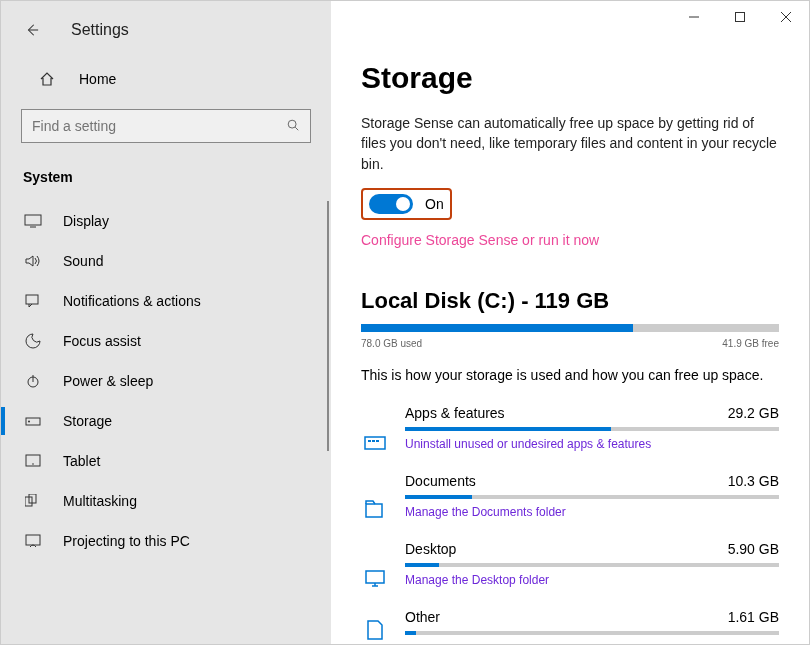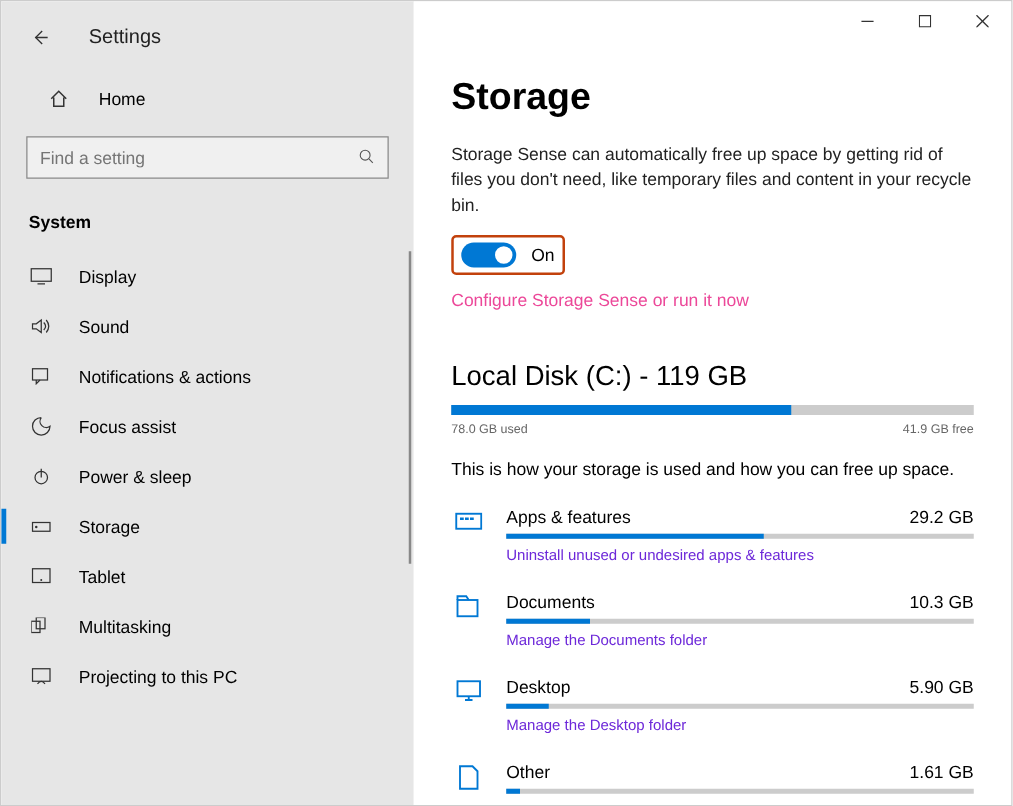--- a/index.html
+++ b/index.html
@@ -103,30 +103,30 @@
     .toggle {
       width: 44px; height: 20px; border-radius: 10px;
       background:#0078d4; position:relative; cursor:pointer;
     }
     .toggle::after {
       content:""; position:absolute; right:3px; top:3px;
       width:14px; height:14px; border-radius:50%; background:#fff;
     }
     .toggle-label { margin-left: 12px; font-size:14px; }
     .link { color:#ec4899; font-size:14px; cursor:pointer; margin-bottom: 40px; display:inline-block; }
-    h2 { font-size: 22px; font-weight: 400; margin-bottom: 10px; }
+    h2 { font-size: 22px; font-weight: 700; margin-bottom: 10px; }
     .disk-bar {
       width: 100%; height: 8px; background:#ccc; margin-bottom:6px;
       position:relative;
     }
     .disk-bar-fill { position:absolute; left:0; top:0; bottom:0; background:#0078d4; }
     .disk-legend { display:flex; justify-content:space-between; font-size:10px; color:#666; margin-bottom: 18px; }
     .storage-desc { font-size:14px; margin-bottom: 22px; }
     .cat {
-      display:flex; align-items:flex-start;
+      display:flex; align-items:flex-end;
       margin-bottom: 22px; cursor:pointer;
     }
     .cat-icon { width:28px; margin-top:2px; display:flex; align-items:center; justify-content:center; }
     .cat-body { flex:1; margin-left: 16px; }
     .cat-top { display:flex; justify-content:space-between; font-size:14px; margin-bottom:6px; }
     .cat-bar { width:100%; height:4px; background:#ccc; position:relative; margin-bottom:6px; }
     .cat-bar-fill { position:absolute; left:0; top:0; bottom:0; background:#0078d4; }
     .cat-sub { font-size:12px; color:#6d28d9; }
   </style>
 </head>

